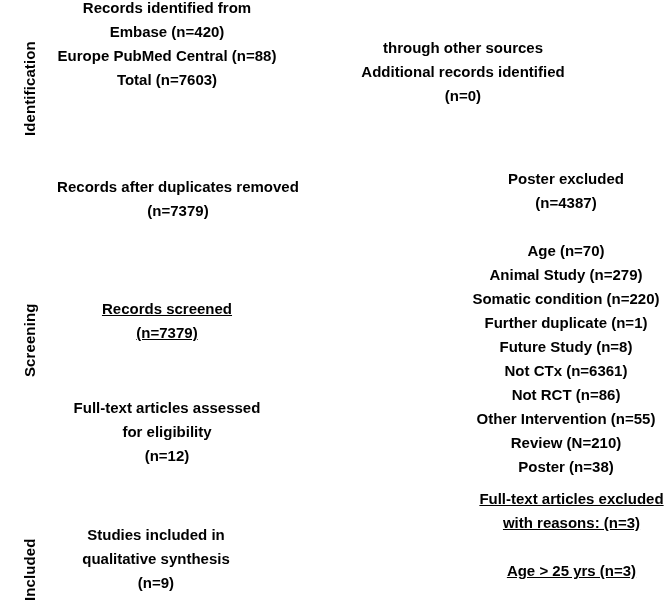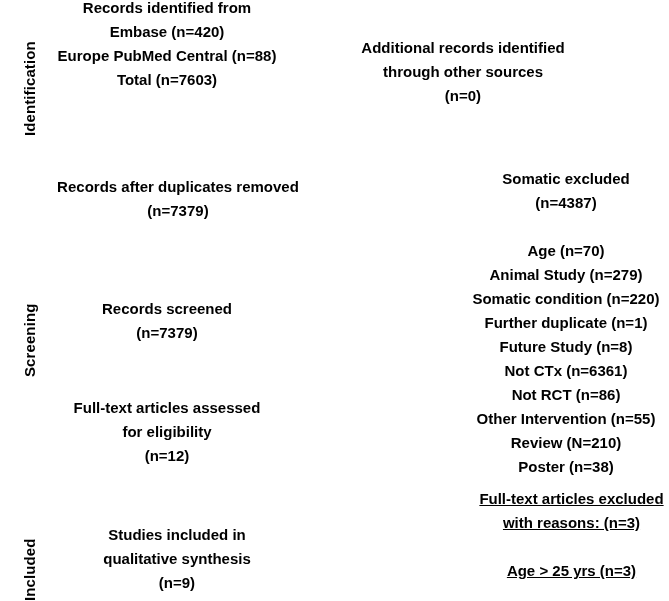--- a/index.html
+++ b/index.html
@@ -83,23 +83,23 @@
     line-height: 24px;
     white-space: nowrap;
   }
   .block .line.spacer {
     height: 24px;
   }
 
   
   #block-identified      { left: 17px;  top: -4px;  width: 300px; }
   #block-duplicates      { left: 28px;  top: 175px; width: 300px; }
-  #block-screened        { left: 17px;  top: 297px; width: 300px; }
+  #block-screened        { left: 17px;  top: 297px; width: 300px; text-decoration: underline; }
   #block-fulltext        { left: 17px;  top: 396px; width: 300px; }
-  #block-included        { left: 27px;  top: 523px; width: 300px; }
+  #block-included        { left: 6px;  top: 523px; width: 300px; }
 
   
   #block-additional      { left: 343px; top: 36px;  width: 240px; }
   #block-excluded        { left: 466px; top: 167px; width: 200px; }
   #block-reasons         { left: 463px; top: 239px; width: 206px; }
   #block-fulltext-excl   { left: 470px; top: 487px; width: 203px; text-decoration: underline; }
 </style>
 </head>
 <body>
 
@@ -118,32 +118,32 @@
   </div>
 
   <div class="block" id="block-identified">
     <span class="line">Records identified from</span>
     <span class="line">Embase (n=420)</span>
     <span class="line">Europe PubMed Central (n=88)</span>
     <span class="line">Total (n=7603)</span>
   </div>
 
   <div class="block" id="block-additional">
+    <span class="line">through other sources</span>
     <span class="line">Additional records identified</span>
-    <span class="line">through other sources</span>
     <span class="line">(n=0)</span>
   </div>
 
   <div class="block" id="block-duplicates">
     <span class="line">Records after duplicates removed</span>
     <span class="line">(n=7379)</span>
   </div>
 
   <div class="block" id="block-excluded">
-    <span class="line">Somatic excluded</span>
+    <span class="line">Poster excluded</span>
     <span class="line">(n=4387)</span>
   </div>
 
   <div class="block" id="block-reasons">
     <span class="line">Age (n=70)</span>
     <span class="line">Animal Study (n=279)</span>
     <span class="line">Somatic condition (n=220)</span>
     <span class="line">Further duplicate (n=1)</span>
     <span class="line">Future Study (n=8)</span>
     <span class="line">Not CTx (n=6361)</span>

